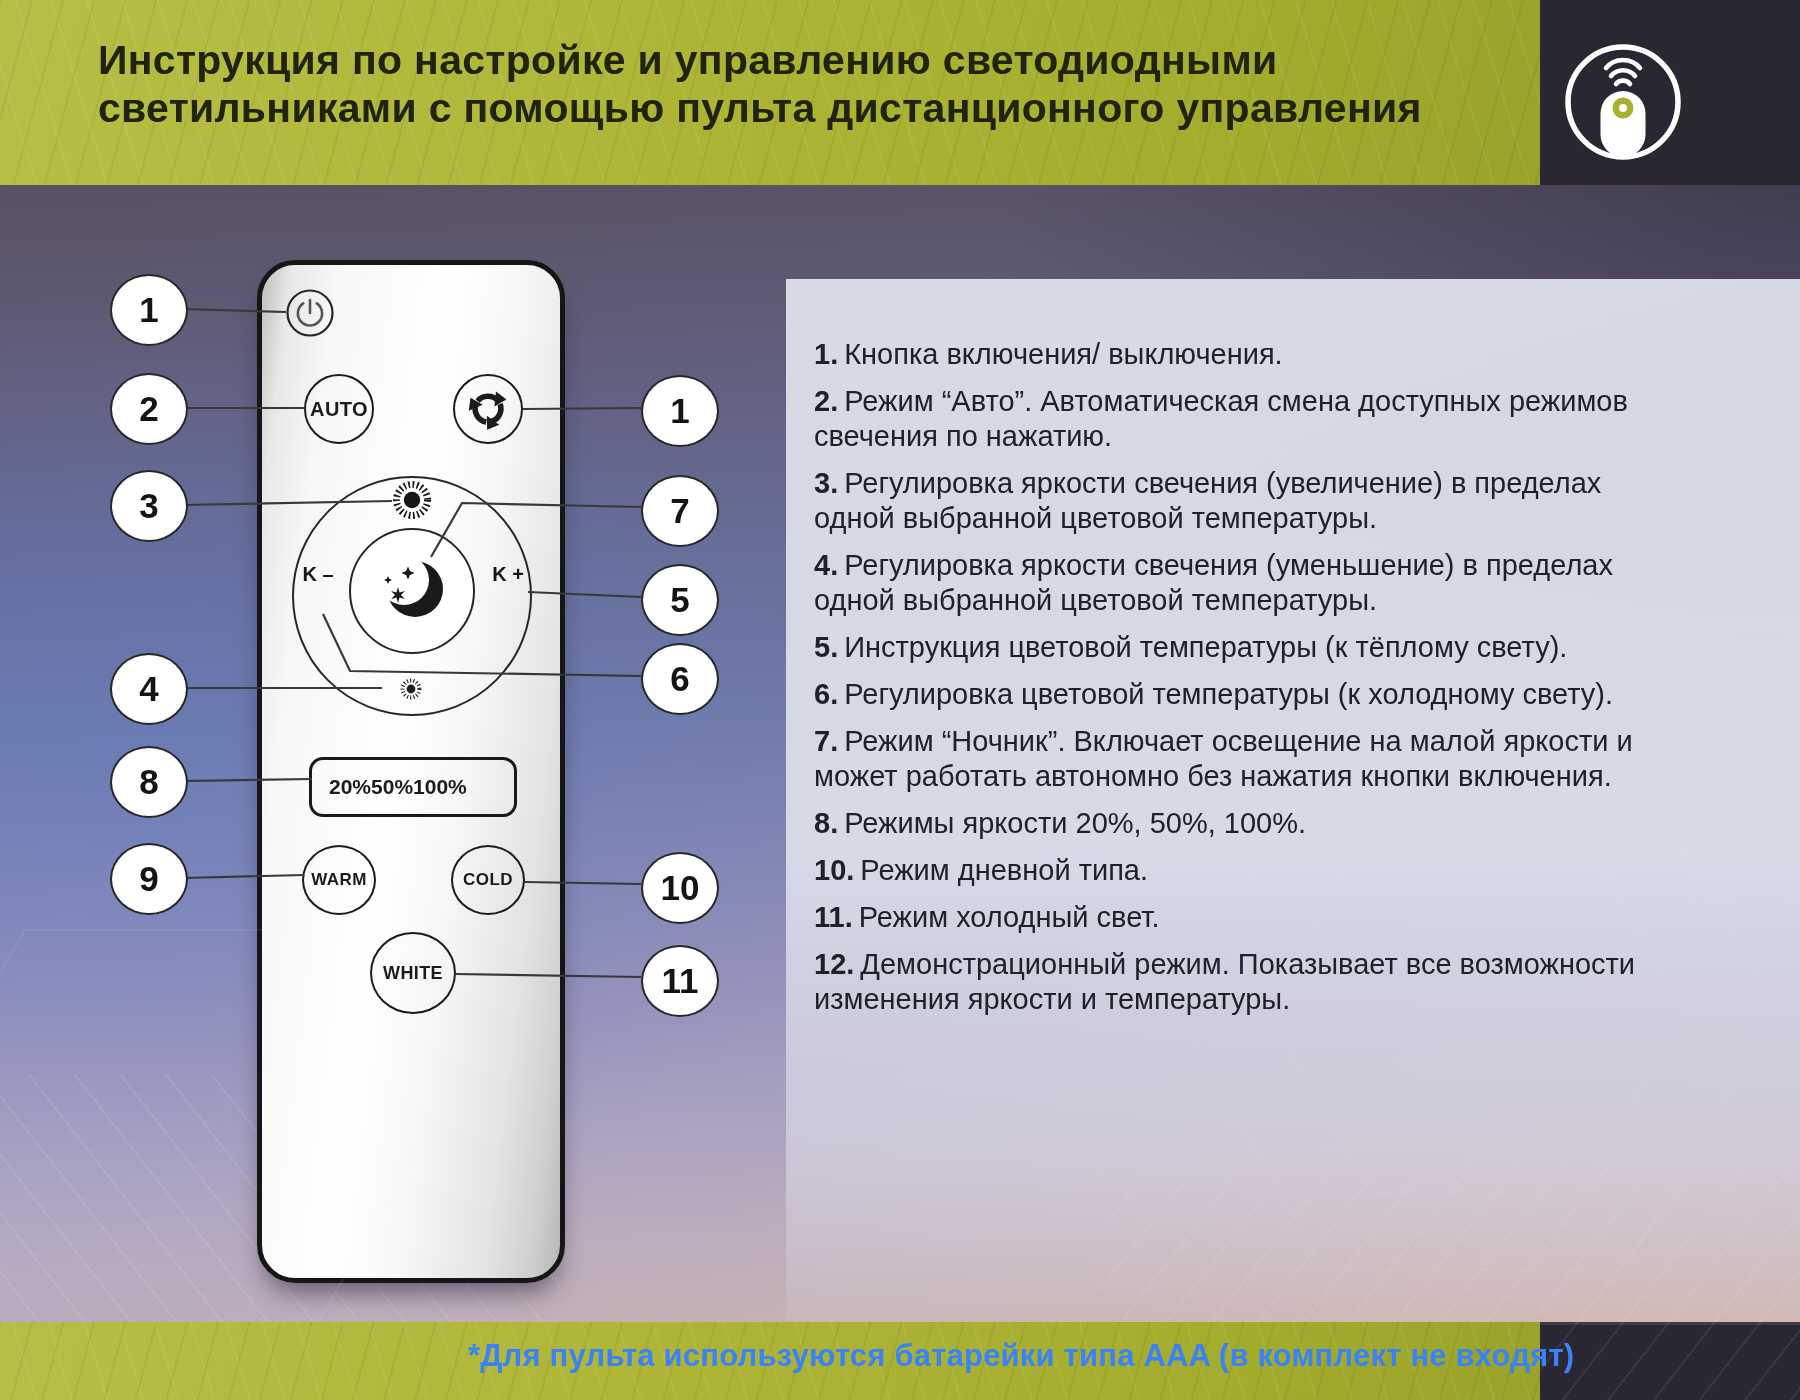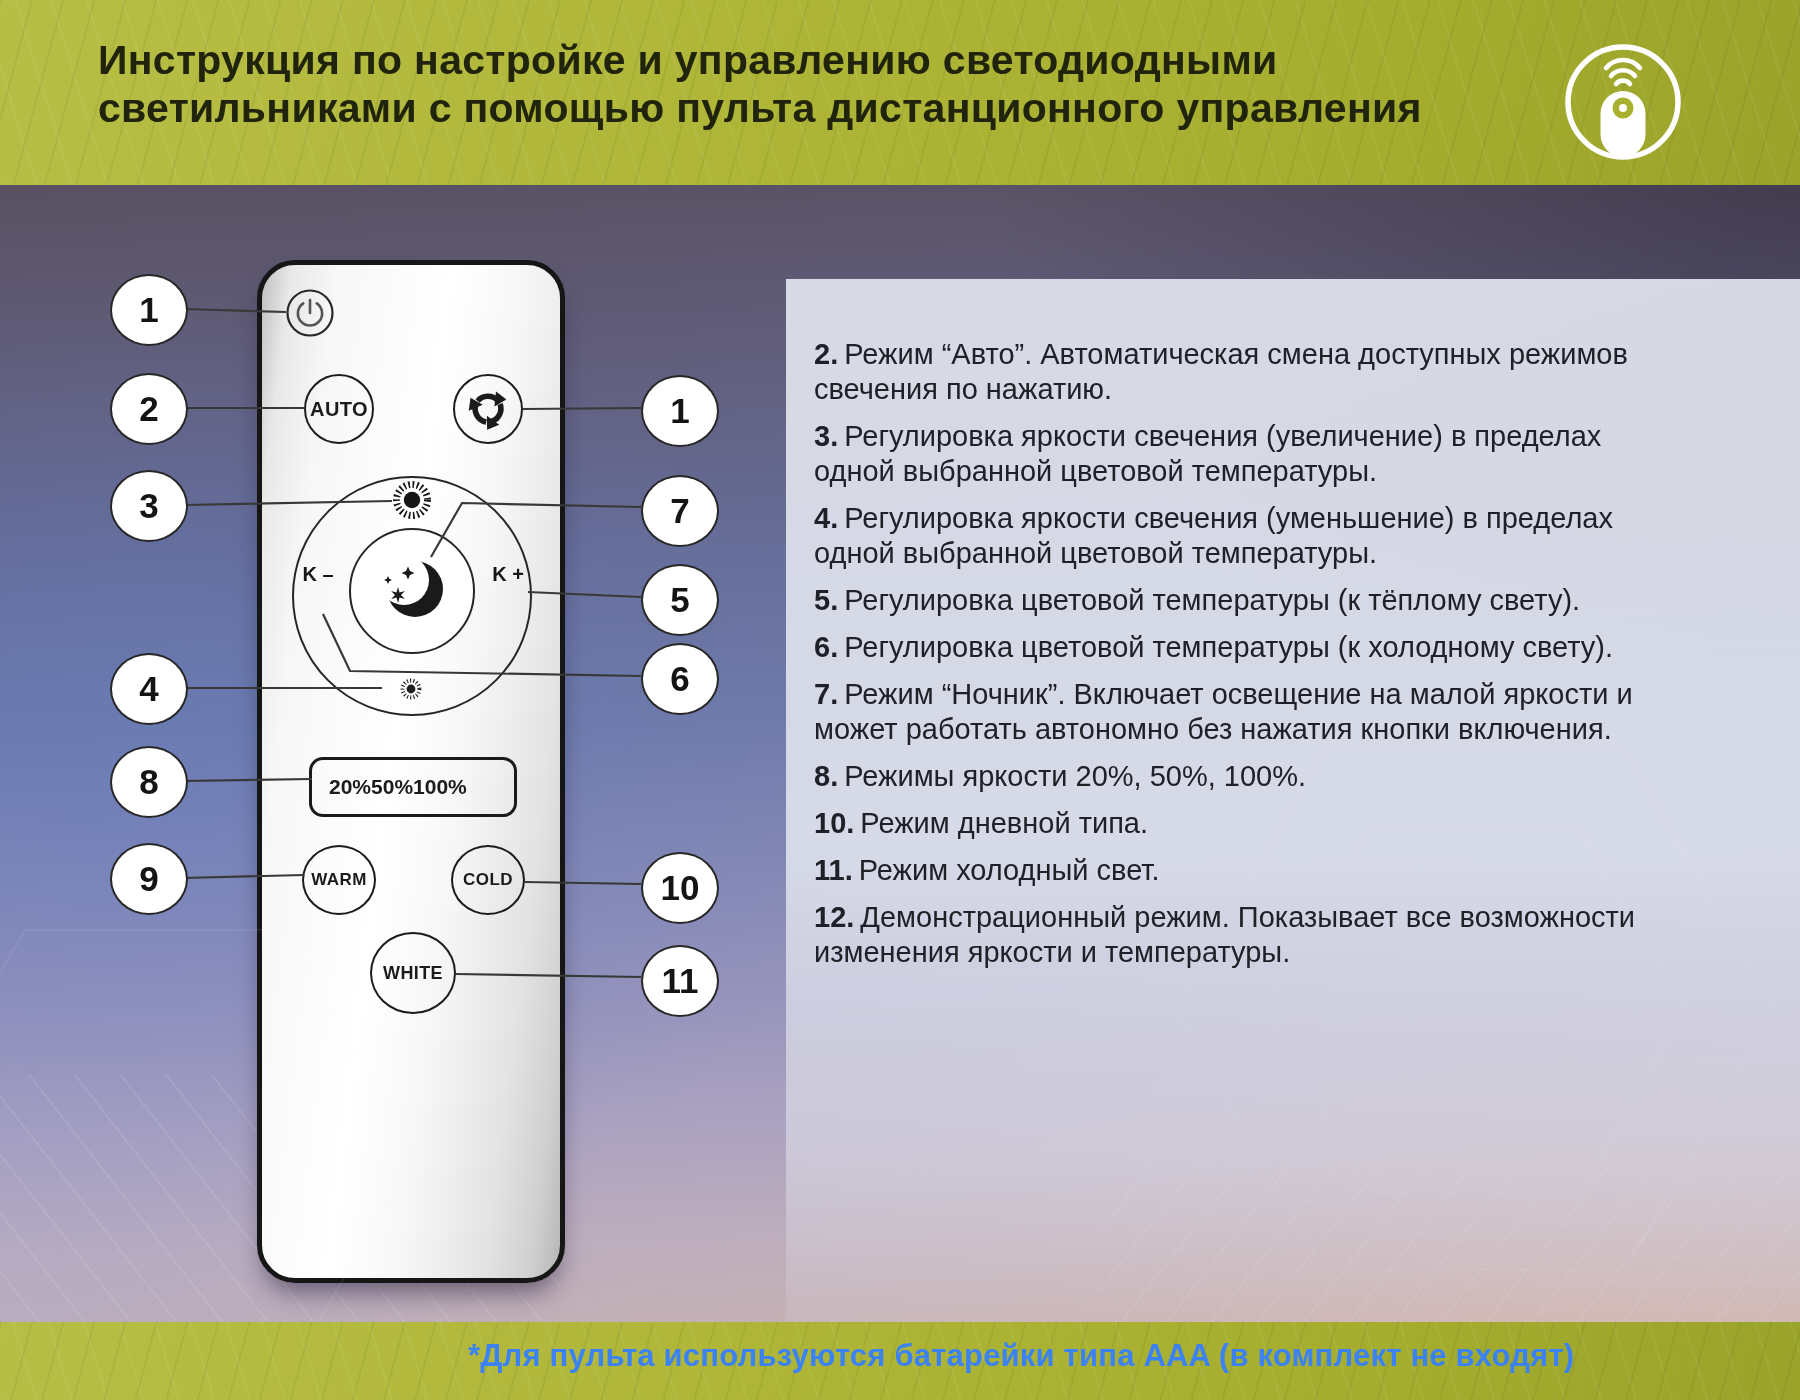--- a/index.html
+++ b/index.html
@@ -1,19 +1,19 @@
 <!DOCTYPE html>
 <html><head>
 <meta charset="utf-8">
 <style>
   html,body{margin:0;padding:0;background:#2a2733;}
   .page{position:relative;width:1800px;height:1400px;overflow:hidden;
         font-family:"Liberation Sans","DejaVu Sans",sans-serif;}
   
-  .band{position:absolute;left:0;width:1800px;
+  .band{position:absolute;left:0;width:1540px;
         background:
           repeating-linear-gradient(105deg, rgba(0,0,0,0.05) 0 2px, transparent 2px 30px),
           repeating-linear-gradient(73deg, rgba(255,255,255,0.055) 0 2px, transparent 2px 34px),
           linear-gradient(100deg,#b7be45 0%,#aeb536 45%,#a4ac2e 80%,#9aa32a 100%);}
   .header{top:0;height:185px;}
   .footer{top:1322px;height:78px;}
   .title{position:absolute;left:98px;top:36px;font-size:41px;font-weight:bold;
          line-height:48px;color:#21240d;letter-spacing:0.3px;}
   .hdr-icon{position:absolute;left:1558px;top:38px;}
   .footnote{position:absolute;left:468px;top:1338px;font-size:31px;font-weight:bold;
@@ -88,24 +88,25 @@
       <circle cx="65" cy="70" r="10.5" fill="#a9b02f"></circle>
       <circle cx="65" cy="70" r="4" fill="#ffffff"></circle>
     </svg>
   </div>
 
   <div class="main">
     <div class="dec dec-bl"></div>
     <div class="dec dec-br"></div>
 
     <div class="panel">
+      <p><b class="pn">1.</b><span>Кнопка включения/ выключения.</span></p>
       <p><b class="pn">2.</b><span>Режим “Авто”. Автоматическая смена доступных режимов свечения по нажатию.</span></p>
       <p><b class="pn">3.</b><span>Регулировка яркости свечения (увеличение) в пределах одной выбранной цветовой температуры.</span></p>
       <p><b class="pn">4.</b><span>Регулировка яркости свечения (уменьшение) в пределах одной выбранной цветовой температуры.</span></p>
-      <p><b class="pn">5.</b><span>Регулировка цветовой температуры (к тёплому свету).</span></p>
+      <p><b class="pn">5.</b><span>Инструкция цветовой температуры (к тёплому свету).</span></p>
       <p><b class="pn">6.</b><span>Регулировка цветовой температуры (к холодному свету).</span></p>
       <p><b class="pn">7.</b><span>Режим “Ночник”. Включает освещение на малой яркости и может работать автономно без нажатия кнопки включения.</span></p>
       <p><b class="pn">8.</b><span>Режимы яркости 20%, 50%, 100%.</span></p>
       <p><b class="pn">10.</b><span>Режим дневной типа.</span></p>
       <p><b class="pn">11.</b><span>Режим холодный свет.</span></p>
       <p><b class="pn">12.</b><span>Демонстрационный режим. Показывает все возможности изменения яркости и температуры.</span></p>
     </div>
 
     <div class="remote">
       <div class="rbtn btn-power">

